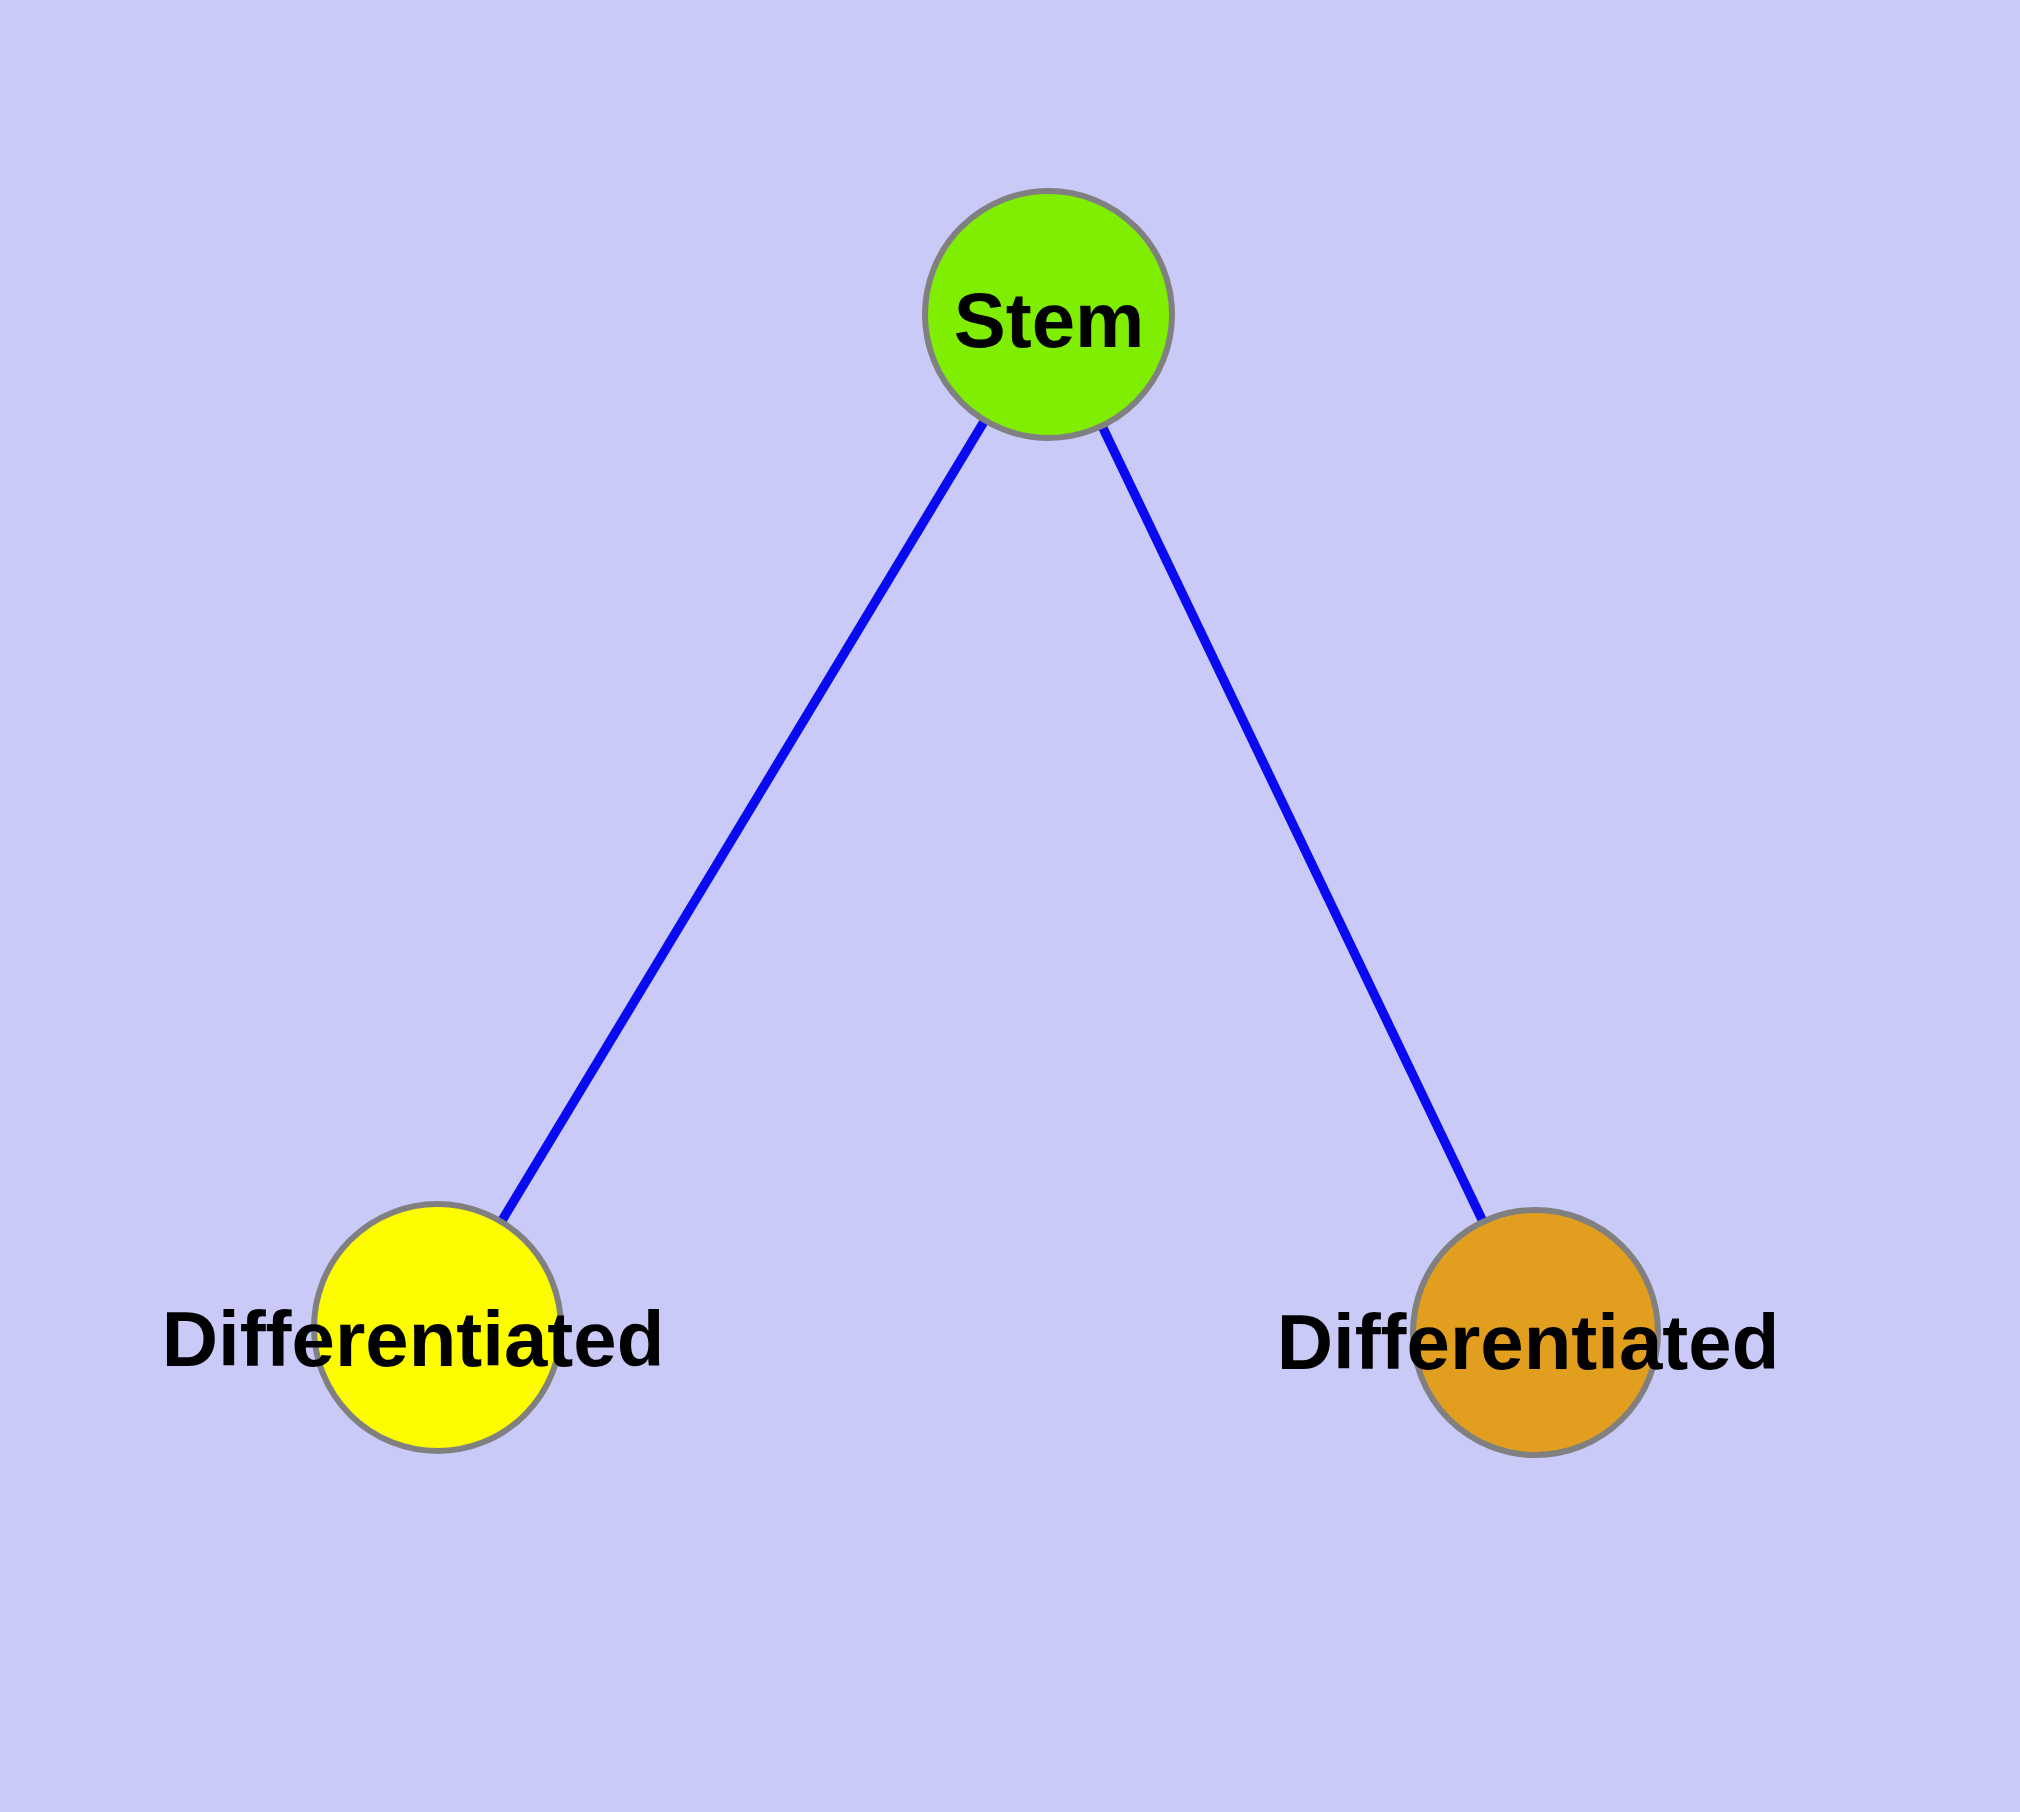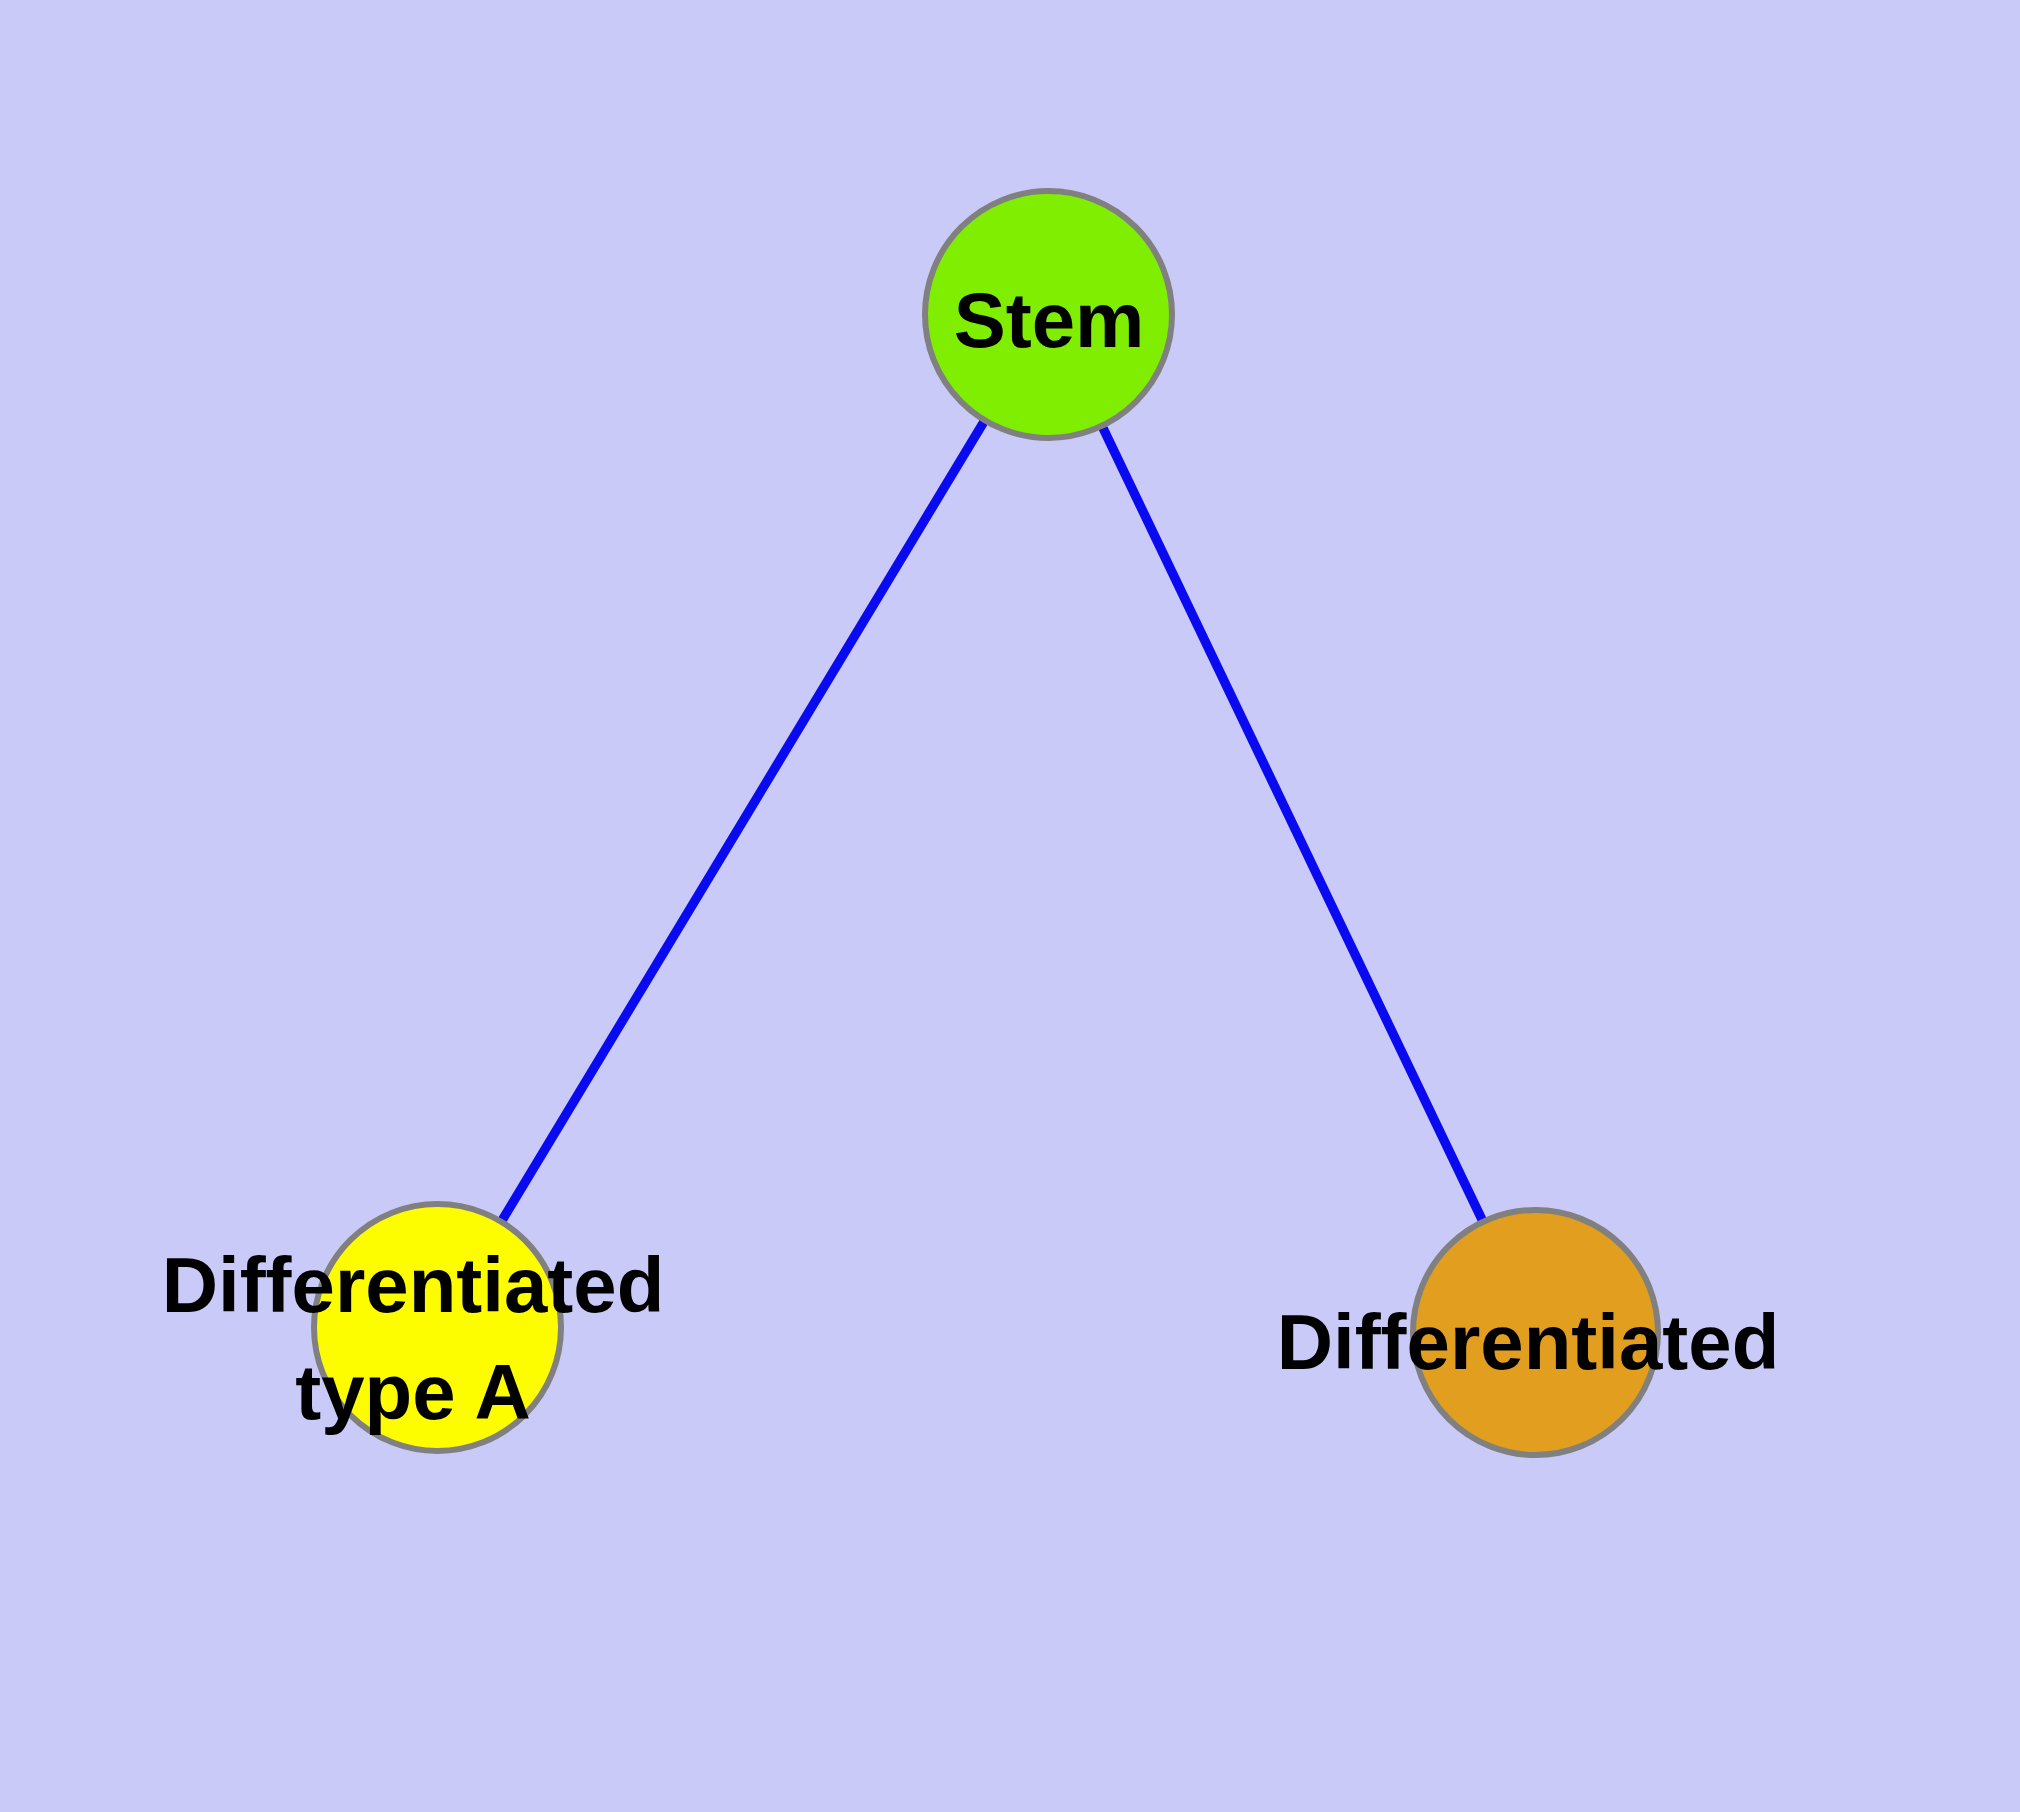--- a/index.html
+++ b/index.html
@@ -95,21 +95,20 @@
   <div class="node node-stem"></div>
   <div class="node node-a"></div>
   <div class="node node-b"></div>
 
   <div class="node-label label-stem">
     <span class="label-line">Stem</span>
   </div>
 
   <div class="node-label label-a">
     <span class="label-line">Differentiated</span>
-    <span class="label-line">type A</span>
   </div>
 
   <div class="node-label label-b">
     <span class="label-line">Differentiated</span>
   </div>
 
 </div>
 
 
 </body></html>

